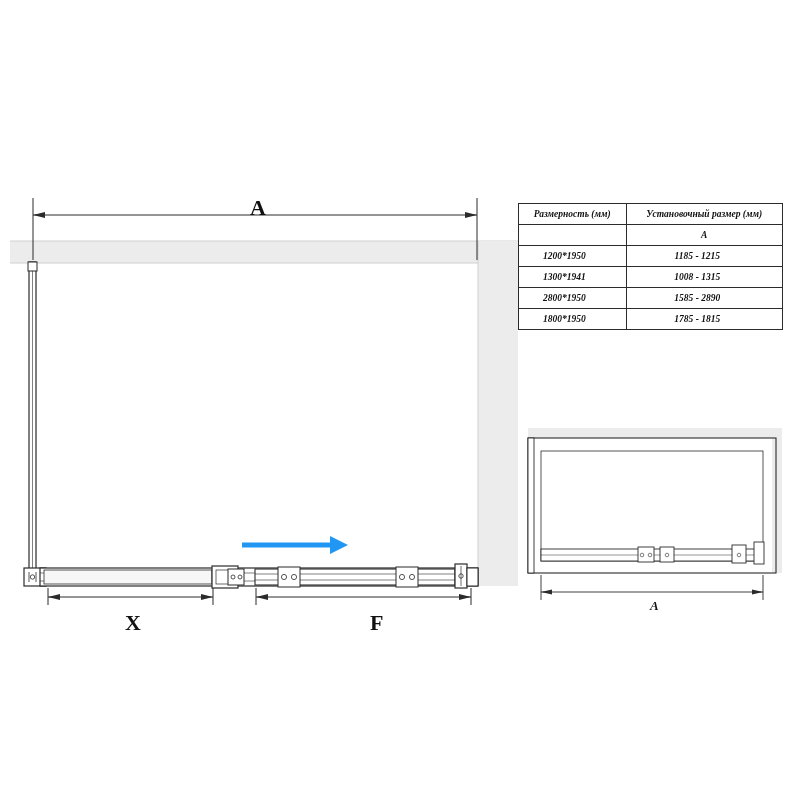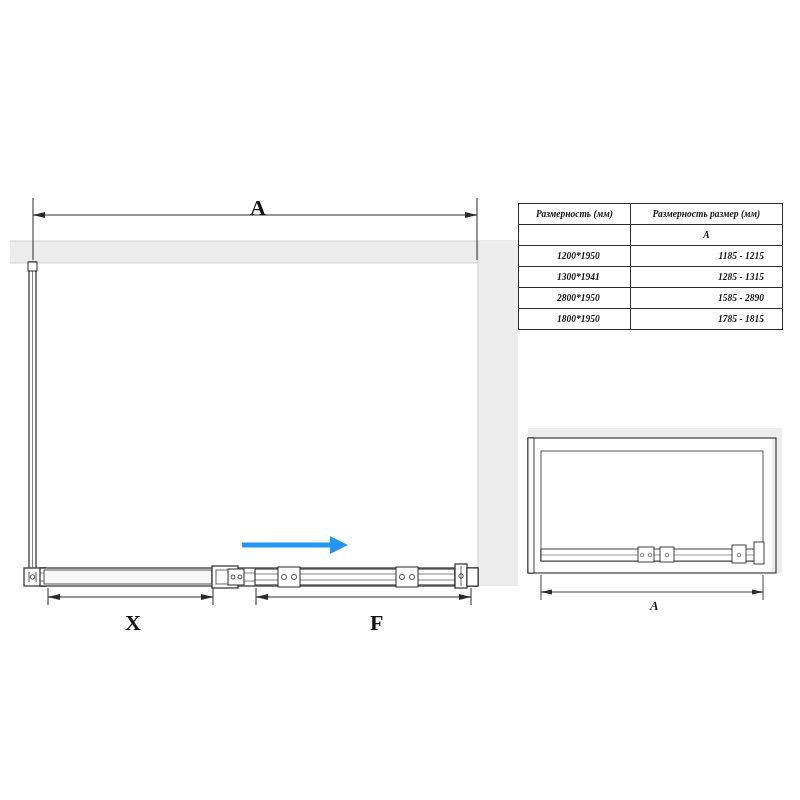--- a/index.html
+++ b/index.html
@@ -59,26 +59,25 @@
     font-weight: 700;
     font-style: italic;
     white-space: nowrap;
     height: 14px;
     line-height: 13px;
   }
   #spec-table th {
     font-size: 9.5px;
   }
   #spec-table td.val-col {
-    text-align: right;
     padding-right: 18px;
   }
   #spec-table td.size-col {
-    text-align: center;
-    padding-left: 12px;
+    text-align: left;
+    padding-left: 24px;
   }
   #spec-table tr.subhead td {
     text-align: center;
     padding-right: 4px;
   }
 
   
   #front-view {
     position: absolute;
     left: 510px;
@@ -196,35 +195,35 @@
 </svg>
 
 <div class="dim-label" id="label-A">A</div>
 <div class="dim-label" id="label-X">X</div>
 <div class="dim-label" id="label-F">F</div>
 
 <table id="spec-table">
   <thead>
     <tr>
       <th>Размерность (мм)</th>
-      <th>Размерность размер (мм)</th>
+      <th>Установочный размер (мм)</th>
     </tr>
   </thead>
   <tbody>
     <tr class="subhead">
       <td>&nbsp;</td>
       <td>A</td>
     </tr>
     <tr>
       <td class="size-col">1200*1950</td>
       <td class="val-col">1185 - 1215</td>
     </tr>
     <tr>
       <td class="size-col">1300*1941</td>
-      <td class="val-col">1285 - 1315</td>
+      <td class="val-col">1008 - 1315</td>
     </tr>
     <tr>
       <td class="size-col">2800*1950</td>
       <td class="val-col">1585 - 2890</td>
     </tr>
     <tr>
       <td class="size-col">1800*1950</td>
       <td class="val-col">1785 - 1815</td>
     </tr>
   </tbody>

